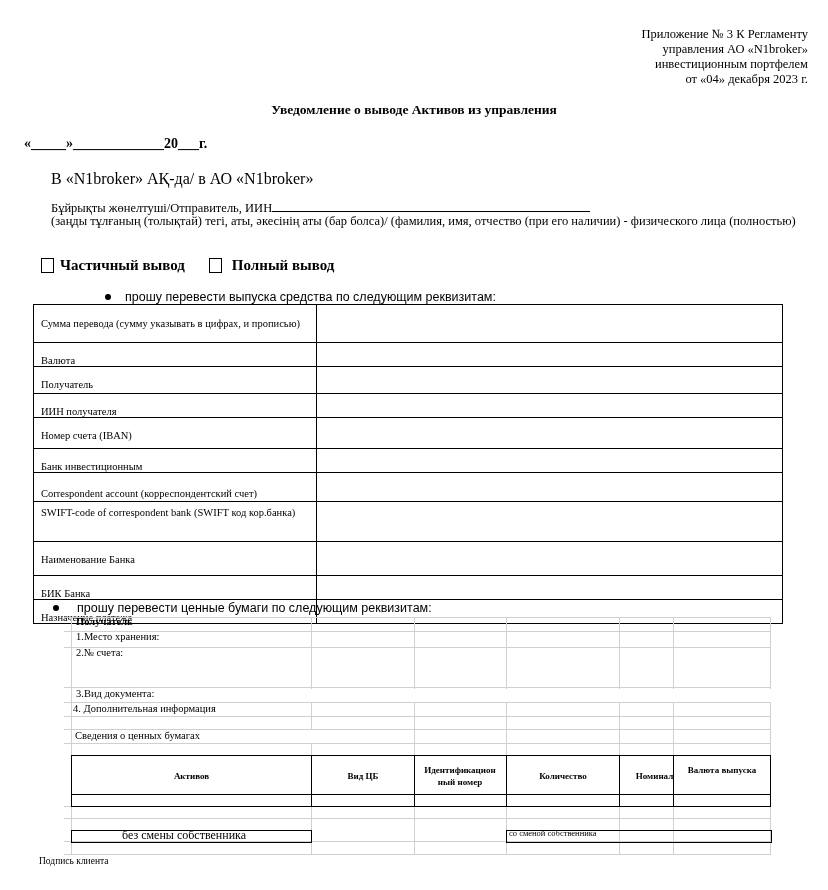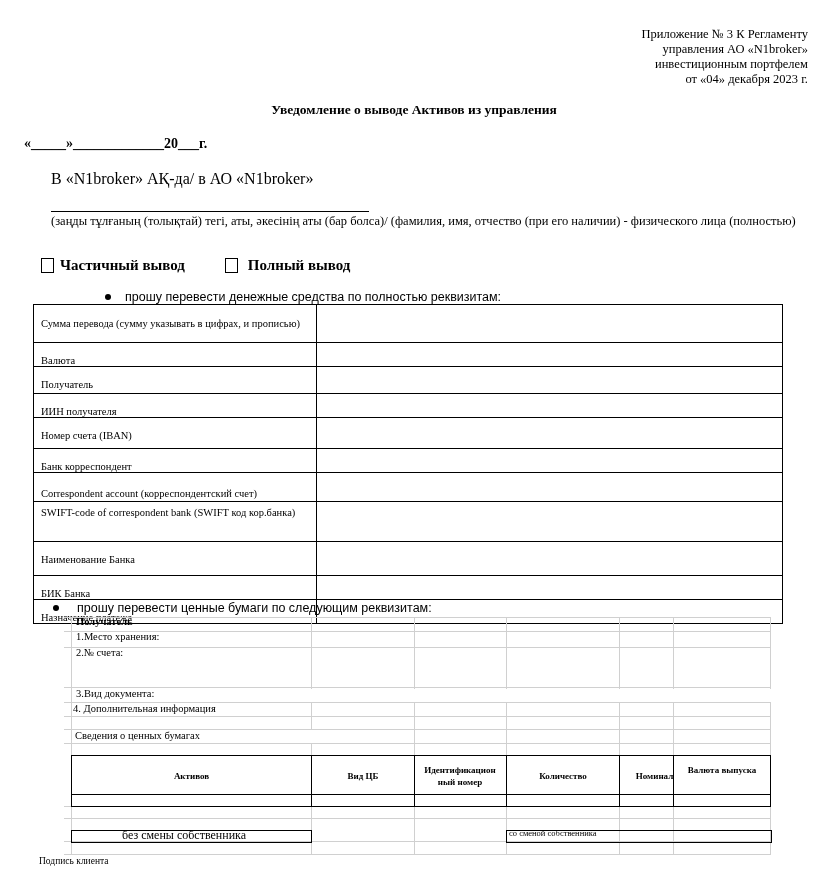--- a/index.html
+++ b/index.html
@@ -8,21 +8,21 @@
     font-family: "Liberation Serif", "DejaVu Serif", serif; color: #000;
   }
   .abs { position: absolute; }
   .appendix { right: 20px; top: 27px; text-align: right; font-size: 12.5px; line-height: 15px; }
   .doc-title { left: 0; width: 828px; top: 102px; text-align: center; font-size: 13.5px; font-weight: bold; }
   .date-line { left: 24px; top: 136px; font-size: 14px; font-weight: bold; }
   .to-line { left: 51px; top: 170px; font-size: 16px; }
   .sender-line { left: 51px; top: 201px; font-size: 12.5px; }
   .sender-line .u { display: inline-block; width: 318px; border-bottom: 1px solid #000; height: 10px; vertical-align: baseline; }
   .note-line { left: 24px; top: 214px; width: 784px; font-size: 12.5px; line-height: 15px; text-align: justify; text-indent: 27px; }
-  .checks { left: 41px; top: 257px; font-size: 15px; font-weight: bold; display: flex; align-items: center; gap: 16px; }
+  .checks { left: 41px; top: 257px; font-size: 15px; font-weight: bold; display: flex; align-items: center; }
   .cb { display: inline-block; width: 11px; height: 13px; border: 1px solid #000; margin-right: 6px; vertical-align: middle; }
   .check-item { display: flex; align-items: center; margin-right: 24px; }
   .bullet-row { font-family: "Liberation Sans", "DejaVu Sans", sans-serif; font-size: 12.5px; display: flex; align-items: center; }
   .bullet-row .dot { display: inline-block; width: 6px; height: 6px; border-radius: 50%; background: #000; margin-right: 14px; }
   .money-bullet { left: 105px; top: 290px; }
   .sec-bullet { left: 53px; top: 601px; }
 
   
   .money-table { left: 33px; top: 304px; width: 750px; border-collapse: collapse; font-size: 10.5px; }
   .money-table td { border: 1px solid #000; padding: 12px 0 0 7px; vertical-align: top; }
@@ -51,39 +51,39 @@
   <div>от «04» декабря 2023 г.</div>
 </div>
 
 <div class="abs doc-title">Уведомление о выводе Активов из управления</div>
 
 <div class="abs date-line">«_____»_____________20___г.</div>
 
 <div class="abs to-line">В «N1broker» АҚ-да/ в АО «N1broker»</div>
 
 <div class="abs sender-line">
-  <span class="u"></span>
+  <span>Бұйрықты жөнелтуші/Отправитель, ИИН</span><span class="u"></span>
 </div>
 
 <div class="abs note-line">(заңды тұлғаның (толықтай) тегі, аты, әкесінің аты (бар болса)/ (фамилия, имя, отчество (при его наличии) - физического лица (полностью)</div>
 
 <div class="abs checks">
   <div class="check-item">
     <span class="cb"></span>
     <span>Частичный вывод</span>
   </div>
   <div class="check-item">
     <span class="cb" style="margin-right:10px;"></span>
     <span>Полный вывод</span>
   </div>
 </div>
 
 <div class="abs bullet-row money-bullet">
   <span class="dot"></span>
-  <span>прошу перевести денежные средства по полностью реквизитам:</span>
+  <span>прошу перевести выпуска средства по следующим реквизитам:</span>
 </div>
 
 <table class="abs money-table">
   <tbody>
       <tr style="height:38px;">
     <td class="label" style="padding-top:12px;line-height:13px;">Сумма перевода (сумму указывать в цифрах, и прописью)</td>
     <td class="value"></td>
   </tr>
   <tr style="height:15px;">
     <td class="label">Валюта</td>
@@ -95,21 +95,21 @@
   </tr>
   <tr style="height:24px;">
     <td class="label">ИИН получателя</td>
     <td class="value"></td>
   </tr>
   <tr style="height:31px;">
     <td class="label">Номер счета (IBAN)</td>
     <td class="value"></td>
   </tr>
   <tr style="height:17px;">
-    <td class="label">Банк корреспондент</td>
+    <td class="label">Банк инвестиционным</td>
     <td class="value"></td>
   </tr>
   <tr style="height:29px;">
     <td class="label" style="vertical-align:middle;">Correspondent account (корреспондентский счет)</td>
     <td class="value"></td>
   </tr>
   <tr style="height:40px;">
     <td class="label" style="padding-top:4px;line-height:14px;">SWIFT-code of correspondent bank (SWIFT код кор.банка)</td>
     <td class="value"></td>
   </tr>

